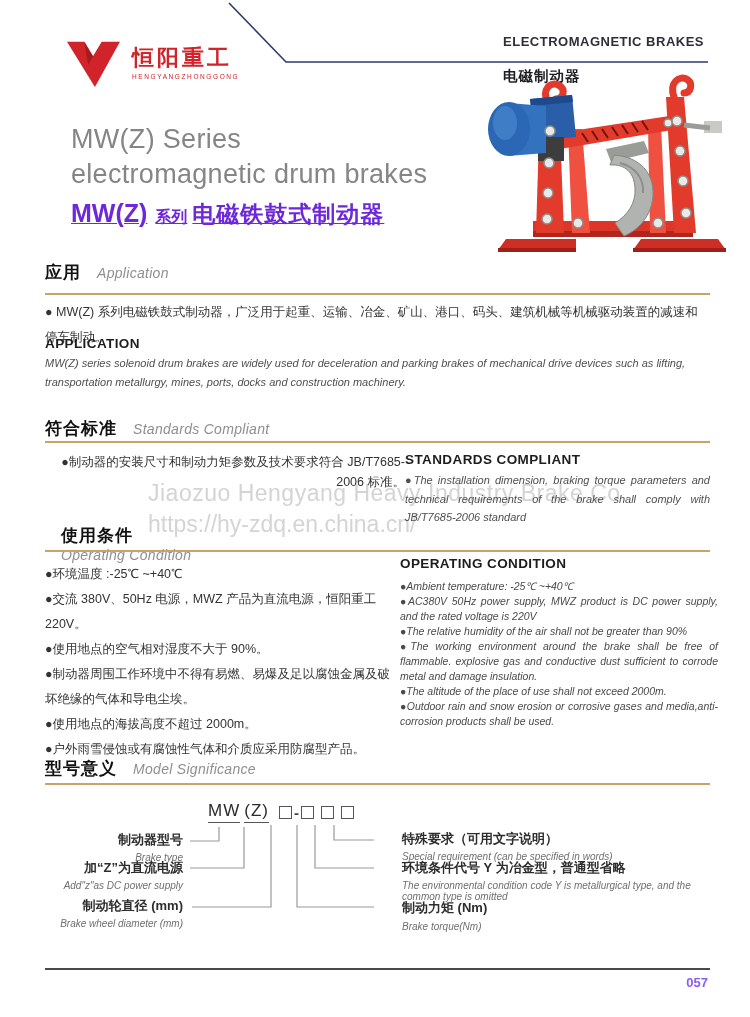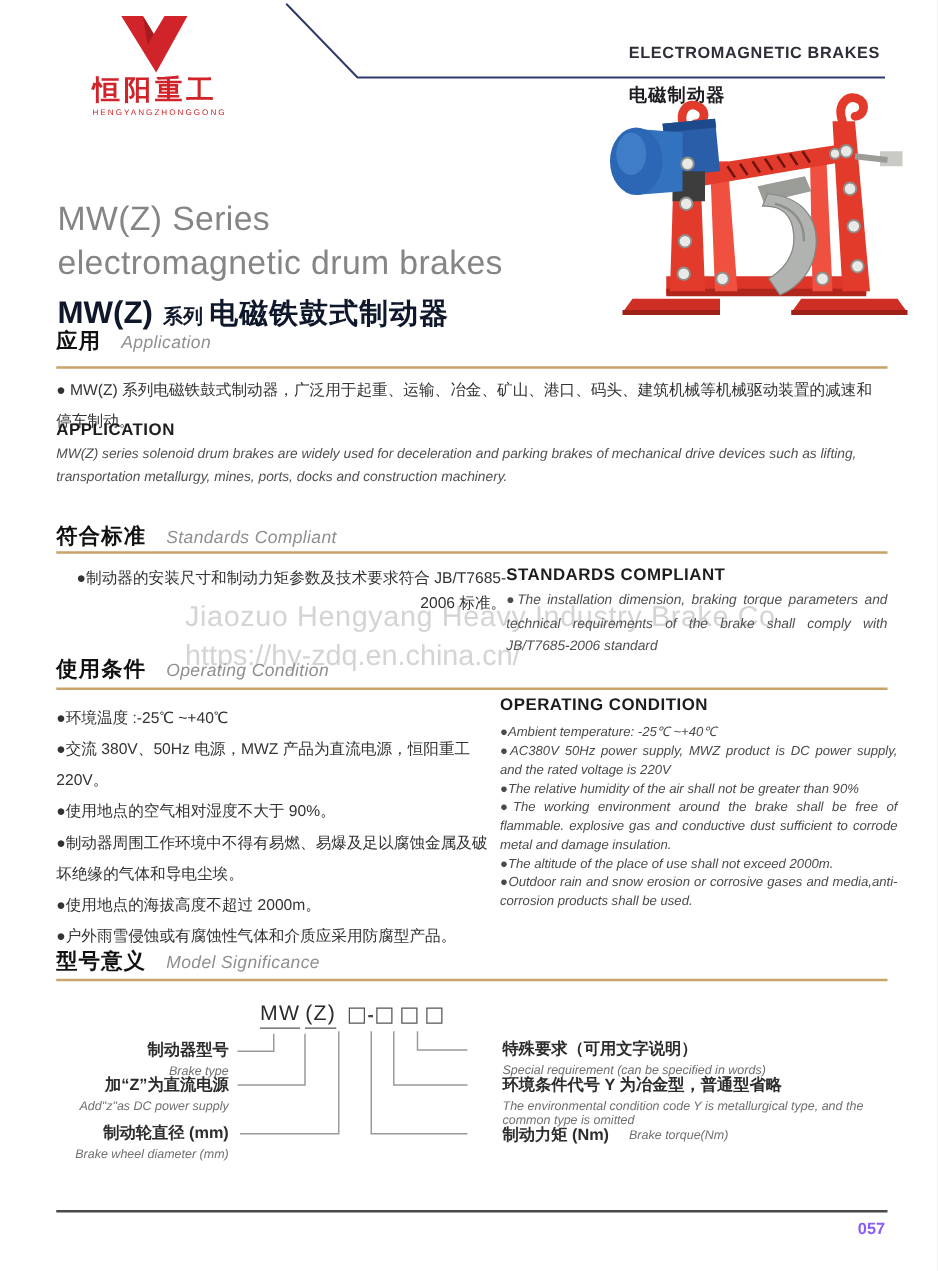--- a/index.html
+++ b/index.html
@@ -2,33 +2,33 @@
 <html><head>
 <meta charset="utf-8">
 <style>
   * { margin:0; padding:0; box-sizing:border-box; }
   html,body { background:#e9e9e9; }
   body { font-family:"Liberation Sans", sans-serif; }
   .page { position:relative; width:750px; height:1017px; background:#ffffff; margin:0 auto; overflow:hidden; }
 
   
   .header-rule { position:absolute; left:0; top:0; width:750px; height:70px; pointer-events:none; }
-  .logo { position:absolute; left:64px; top:8px; display:flex; align-items:center;flex-direction:column; }
+  .logo { position:absolute; left:64px; top:37px; display:flex; align-items:center; }
   .logo svg { display:block; }
   .logo-text { margin-left:10px; }
   .logo-cn { color:#d0232a; font-weight:bold; font-size:22px; letter-spacing:3px; line-height:24px; }
   .logo-en { color:#d0232a; font-size:6.5px; letter-spacing:1.6px; margin-top:3px; }
   .header-right { position:absolute; top:34px; right:46px; display:flex; align-items:baseline; gap:18px;flex-direction:column; }
   .header-right .en { font-weight:bold; font-size:13px; color:#2e2e38; letter-spacing:0.5px; }
   .header-right .cn { font-weight:bold; font-size:14.5px; color:#1c1c22; letter-spacing:1px; }
 
   
-  .title-block { position:absolute; left:46px; top:122px;margin-top:36px; }
+  .title-block { position:absolute; left:71px; top:122px; }
   .title-gray { font-size:27px; color:#858585; line-height:35px; letter-spacing:0.3px; }
-  .title-cn { margin-top:7px; color:#0f172a; }
+  .title-cn { margin-top:7px; color:#6d28d9;text-decoration:underline; }
   .title-cn .mw { font-size:25px; font-weight:bold; }
   .title-cn .mid { font-size:16px; font-weight:bold; margin:0 5px 0 8px; }
   .title-cn .main { font-size:23px; font-weight:bold; letter-spacing:1px; }
 
   
   .product { position:absolute; left:478px; top:73px; width:270px; height:190px; }
 
   
   .sec-head { position:absolute; left:45px; display:flex; align-items:baseline; }
   .sec-head .cn { font-size:17px; font-weight:bold; color:#111; letter-spacing:1px; }
@@ -56,21 +56,21 @@
   .formula { position:absolute; left:168px; top:8px; display:flex; align-items:center; }
   .formula .fw { font-size:17px; color:#2b2b2b; letter-spacing:1px; border-bottom:1.5px solid #555; padding-bottom:1px; }
   .formula .fz { margin-left:4px; }
   .formula .box { display:inline-block; width:13px; height:13px; border:1.5px solid #555; margin-left:4px; }
   .formula .box.first { margin-left:10px; }
   .formula .dash { font-size:15px; color:#444; margin-left:2px; margin-right:-2px; font-weight:bold; }
   .dlab-left { position:absolute; text-align:right; right:537px;  }
   .dlab-right { position:absolute; left:328px;margin-left:34px; }
   .dlab-cn { font-size:13px; font-weight:bold; color:#2d2d2d; }
   .dlab-en { font-size:10px; font-style:italic; color:#6f6f6f; margin-top:3px; }
-  .dlab-inline { display:flex; align-items:center; gap:16px; }
+  .dlab-inline { display:flex; align-items:flex-start; gap:4px;flex-direction:column; }
 
   
   .footer-line { position:absolute; left:45px; top:968px; width:665px; height:2px; background:#4a4a4a; }
   .page-num { position:absolute; right:42px; top:975px; font-size:13px; font-weight:bold; color:#8b5cf6; }
 </style>
 </head>
 <body>
 
 <div class="page">
 
@@ -168,21 +168,21 @@
 
   <div class="sec-head" style="top:417px;">
     <span class="cn">符合标准</span>
     <span class="en">Standards Compliant</span>
   </div>
   <div class="gold-line" style="top:441px;"></div>
   <div class="pos cn-bullet" style="left:45px; top:452px; width:360px; line-height:20px;text-align:right;">●制动器的安装尺寸和制动力矩参数及技术要求符合 JB/T7685-2006 标准。</div>
   <div class="pos subhead-en" style="left:405px; top:452px;">STANDARDS  COMPLIANT</div>
   <div class="pos body-en" style="left:405px; top:471px; width:305px; text-align:justify;">●The installation dimension, braking torque parameters and technical requirements of the brake shall comply with JB/T7685-2006 standard</div>
 
-  <div class="sec-head" style="top:524px;">
+  <div class="sec-head" style="top:524px;flex-direction:column;">
     <span class="cn">使用条件</span>
     <span class="en">Operating Condition</span>
   </div>
   <div class="gold-line" style="top:550px;"></div>
   <div class="pos op-left" style="left:45px; top:562px; width:352px;">
       <div class="cn-bullet">●环境温度 :-25℃ ~+40℃</div>
       <div class="cn-bullet">●交流 380V、50Hz 电源，MWZ 产品为直流电源，恒阳重工 220V。</div>
       <div class="cn-bullet">●使用地点的空气相对湿度不大于 90%。</div>
       <div class="cn-bullet">●制动器周围工作环境中不得有易燃、易爆及足以腐蚀金属及破坏绝缘的气体和导电尘埃。</div>
       <div class="cn-bullet">●使用地点的海拔高度不超过 2000m。</div>

